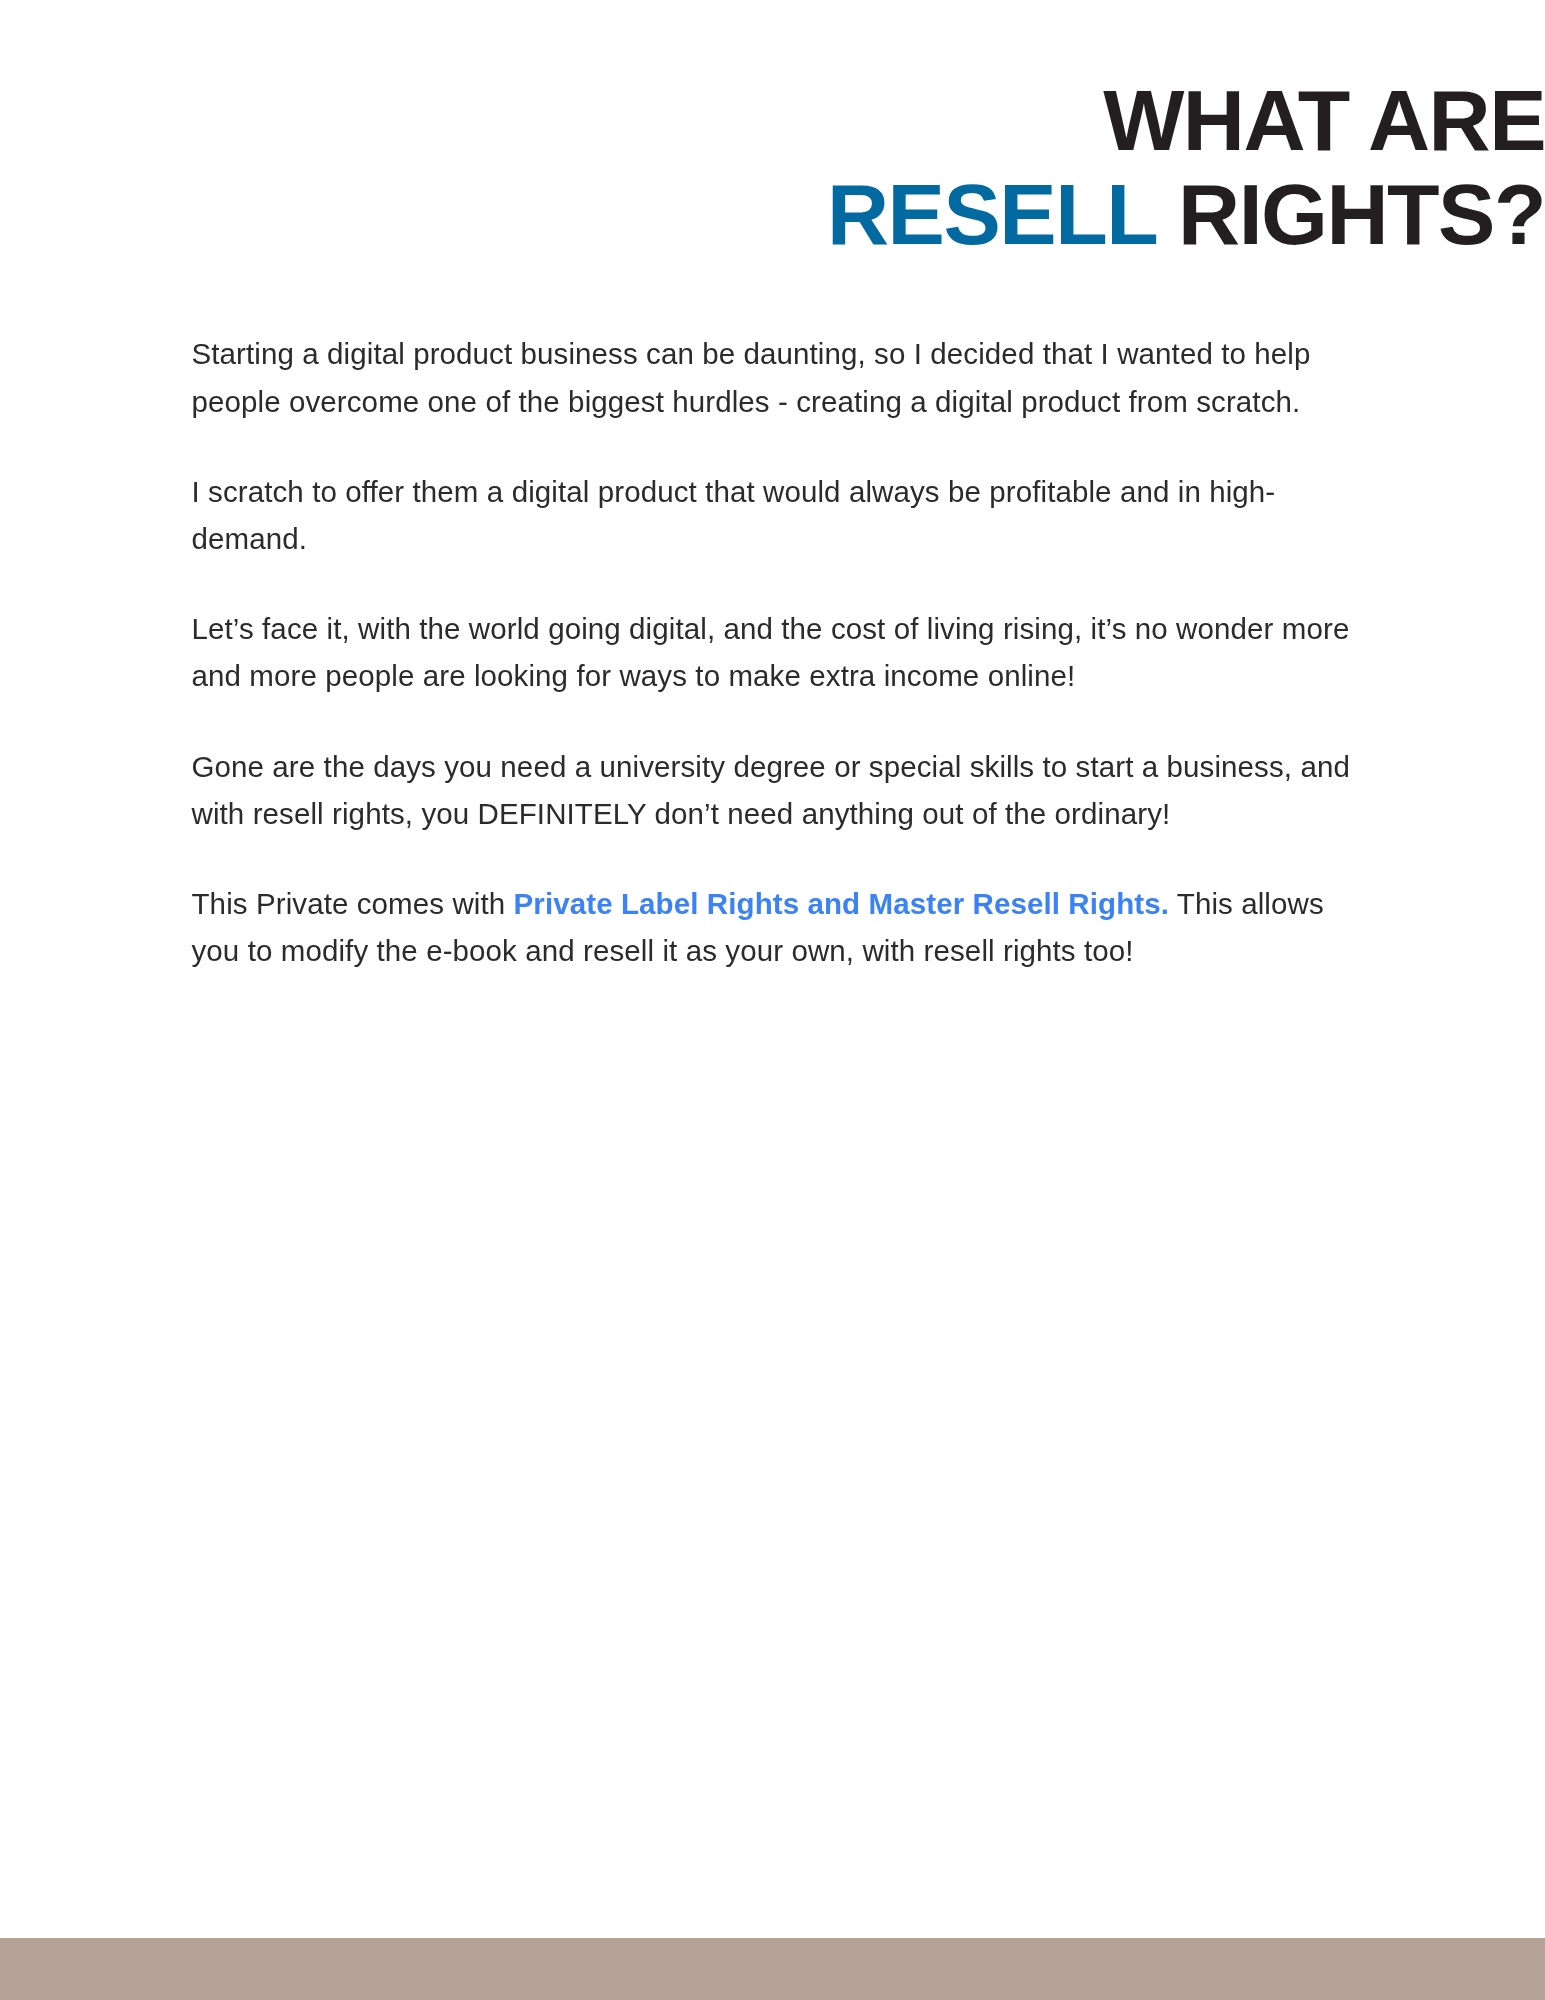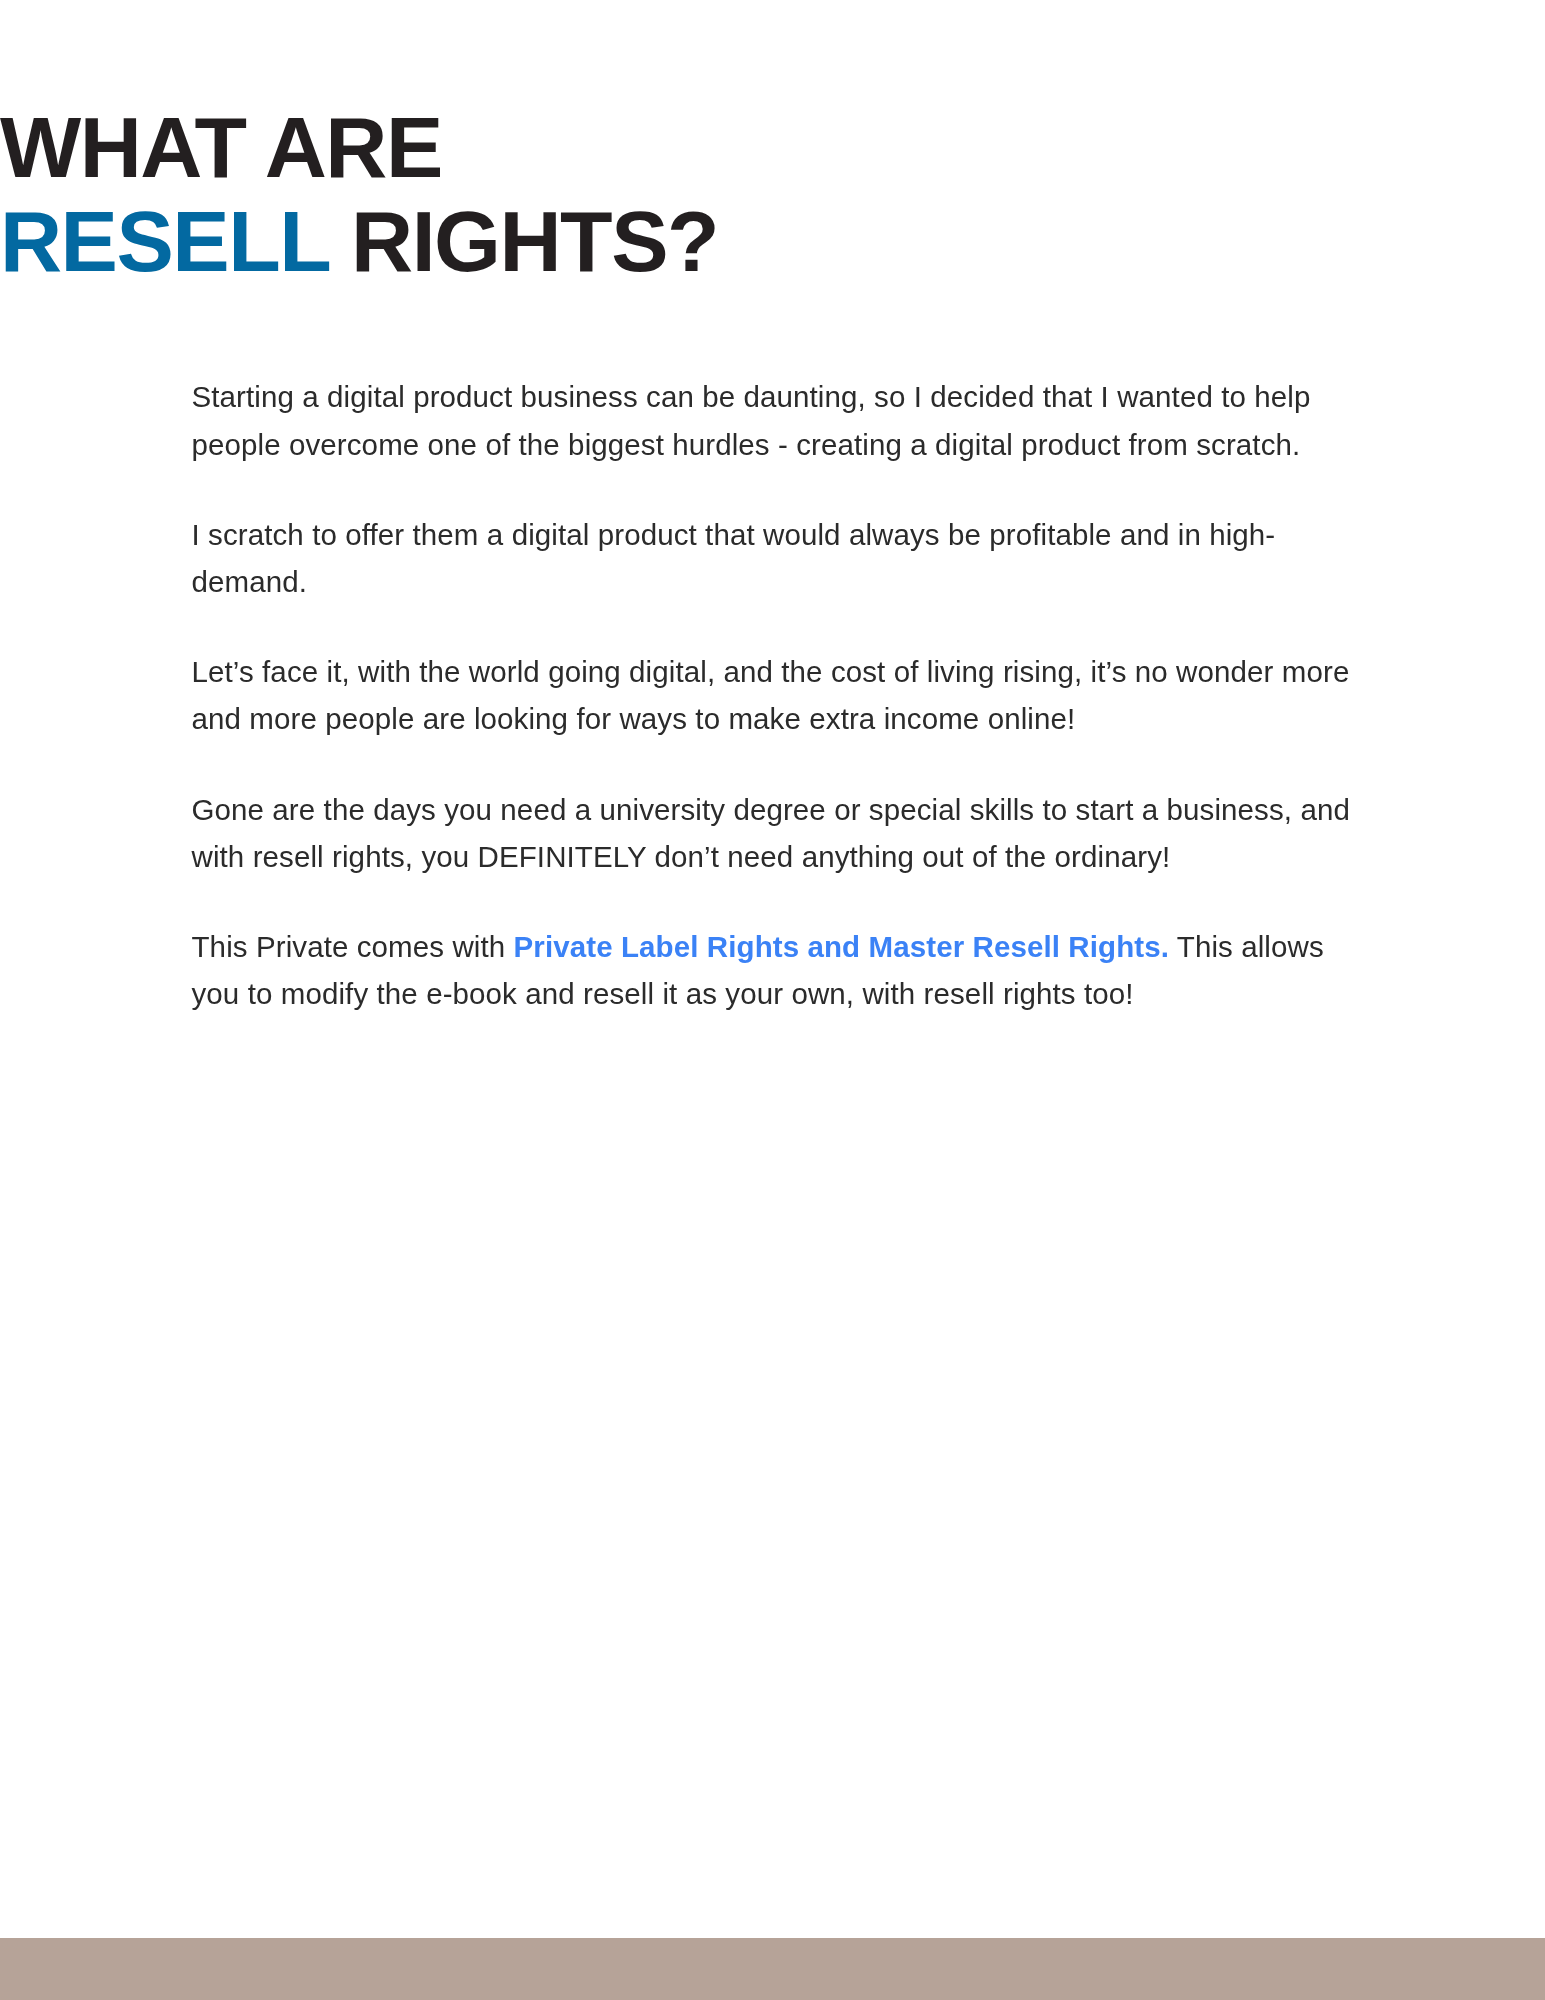--- a/index.html
+++ b/index.html
@@ -15,39 +15,39 @@
     overflow: hidden;
   }
   .page {
     position: relative;
     width: 1545px;
     height: 2000px;
     box-sizing: border-box;
     background: #ffffff;
   }
   .title-block {
-    padding-top: 104px;
-    text-align: left;
+    padding-top: 77px;
+    text-align: right;
   }
   .title-line {
     font-size: 86px;
     line-height: 1.02;
     font-weight: bold;
     letter-spacing: -1.5px;
     color: #231f20;
     margin: 0;
   }
   .title-line-2 {
     margin-top: 6px;
   }
   .title-accent {
     color: #0369a1;
   }
   .body-block {
-    margin: 16px auto;
+    margin: 0 auto;
     padding-top: 72px;
     width: 1222px;
     box-sizing: border-box;
     padding-left: 30px;
     padding-right: 30px;
   }
   p.para {
     font-size: 29.5px;
     line-height: 1.6;
     color: #2b2b2b;

